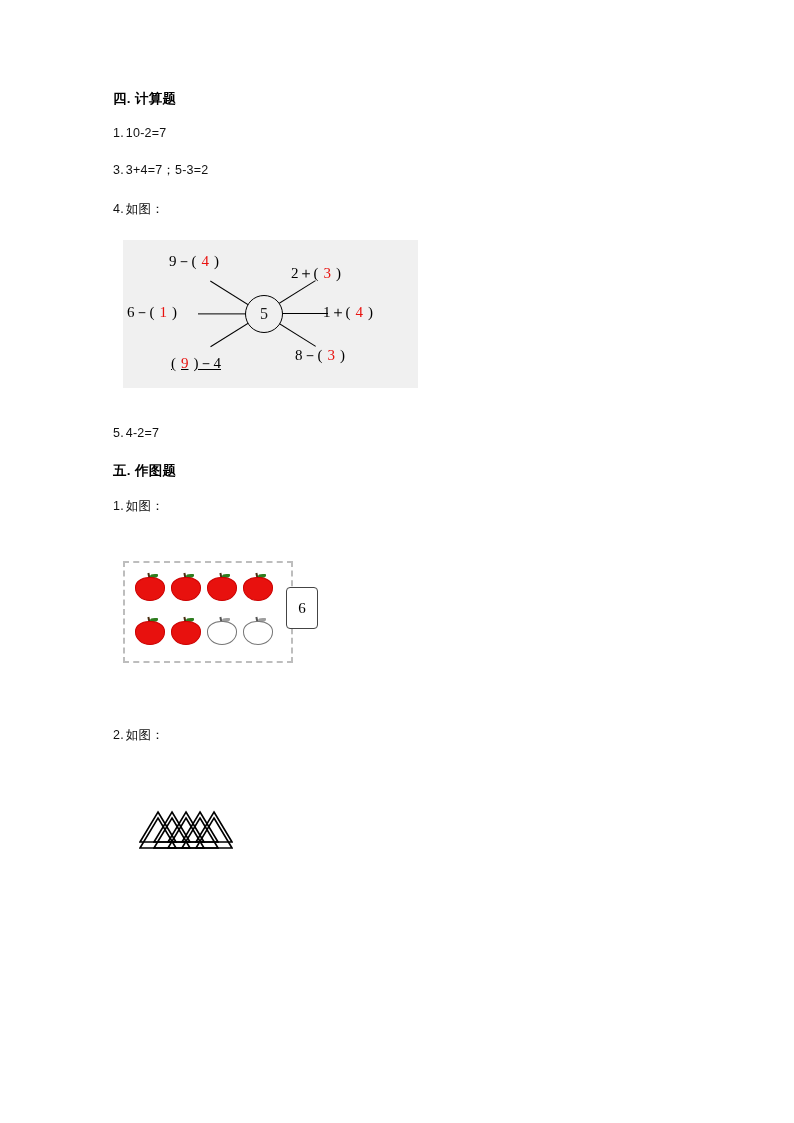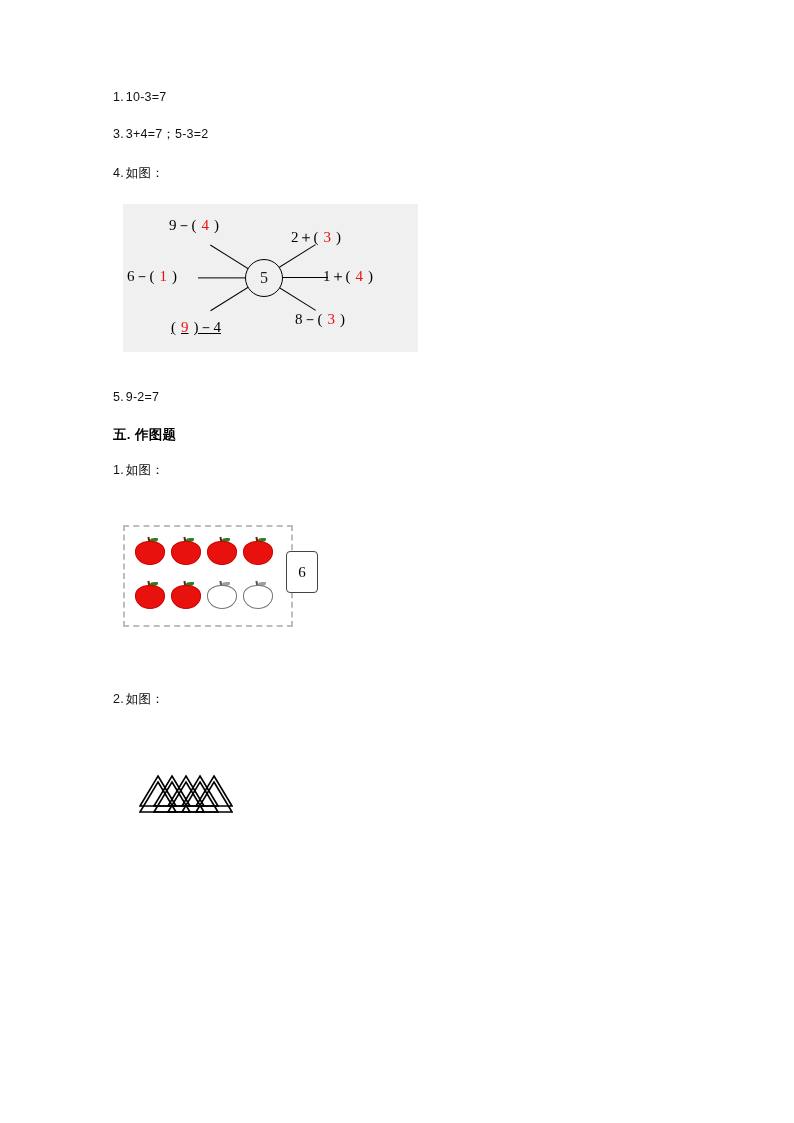--- a/index.html
+++ b/index.html
@@ -175,23 +175,24 @@
   .spacer-sm { height: 14px; }
   .spacer-md { height: 30px; }
   .spacer-lg { height: 46px; }
 </style>
 </head>
 <body>
 
 <div class="page">
   <div class="content">
 
-
-    <p class="q-line">
-      <span class="q-num">1.</span><span>10-3=7</span>
+    <h2 class="section-heading">四. 计算题</h2>
+
+    <p class="q-line">
+      <span class="q-num">1.</span><span>10-2=7</span>
     </p>
     <p class="q-line">
       <span class="q-num">3.</span><span>3+4=7；5-3=2</span>
     </p>
     <p class="q-line">
       <span class="q-num">4.</span><span>如图：</span>
     </p>
 
     <div class="web-figure">
 
@@ -220,21 +221,21 @@
         <span>(</span><span class="ans">9</span><span>)－4</span>
       </div>
       <div class="lbl" style="left:172px; top:106px;">
         <span>8－(</span><span class="ans">3</span><span>)</span>
       </div>
     </div>
 
     <div class="spacer-md"></div>
 
     <p class="q-line">
-      <span class="q-num">5.</span><span>9-2=7</span>
+      <span class="q-num">5.</span><span>4-2=7</span>
     </p>
 
     <h2 class="section-heading">五. 作图题</h2>
 
     <p class="q-line">
       <span class="q-num">1.</span><span>如图：</span>
     </p>
 
     <div class="spacer-sm"></div>
 

